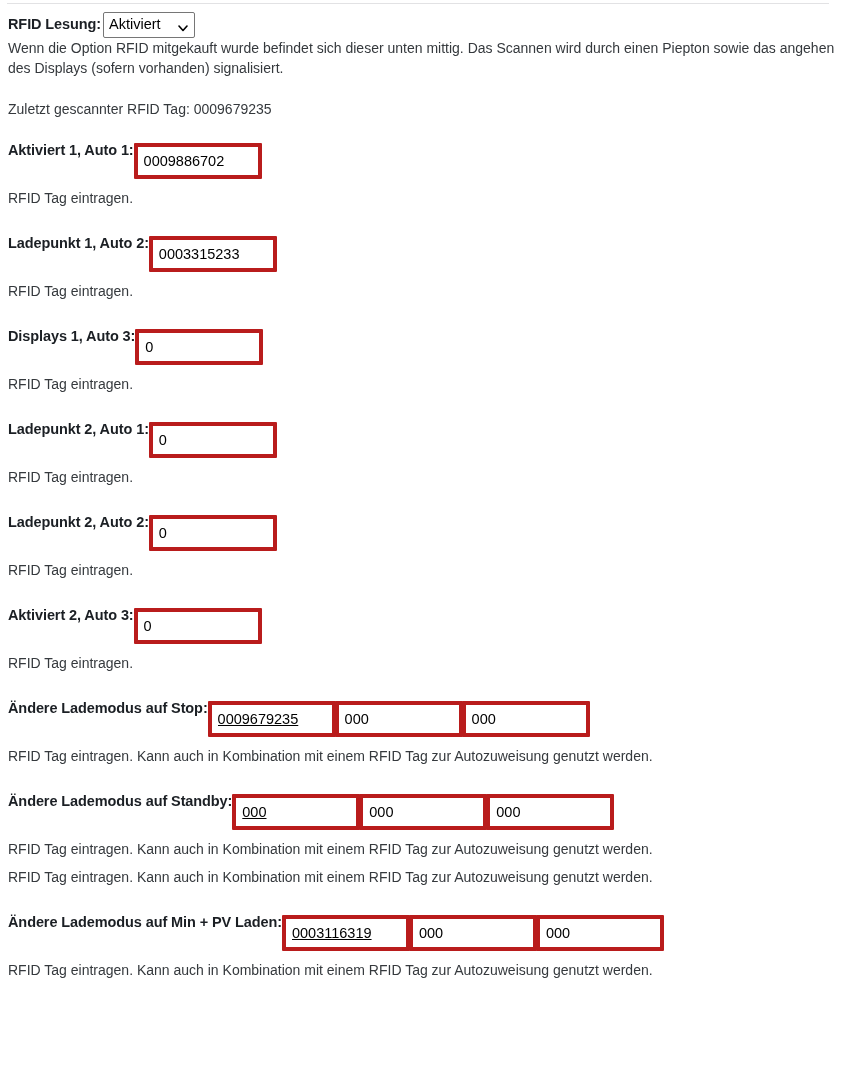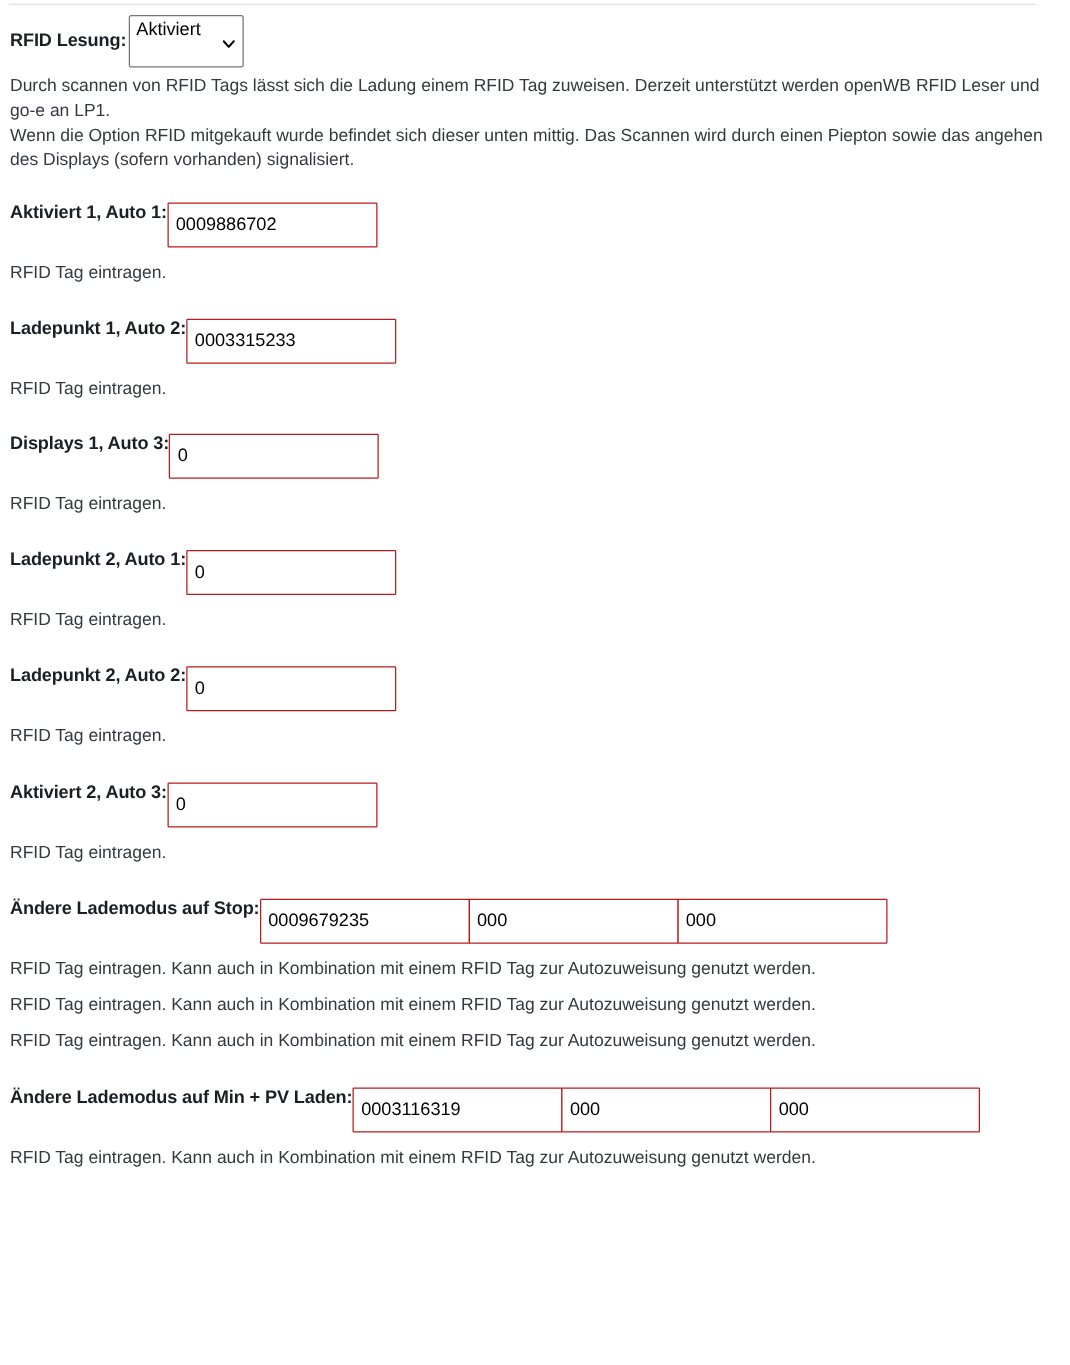--- a/index.html
+++ b/index.html
@@ -51,56 +51,56 @@
   
   .select-box {
     display: inline-block;
     vertical-align: middle;
     position: relative;
     border: 1px solid #767676;
     background: #ffffff;
     border-radius: 2px;
     font-size: 14.5px;
     color: #000;
-    padding: 3px 24px 20px 5px;
+    padding: 3px 24px 4px 5px;
     line-height: 1.2;
     box-sizing: border-box;
   }
   .select-box .caret {
     position: absolute;
     right: 6px;
     top: 50%;
     transform: translateY(-50%);
     width: 10px;
     height: 10px;
     pointer-events: none;
   }
   .select-wide { min-width: 92px; }
 
   
   .txt {
     display: inline-block;
     vertical-align: top;
     box-sizing: border-box;
-    width: 168px;
+    width: 128px;
     height: 36px;
-    border: 1px solid #b91c1c;
+    border: 4px solid #b91c1c;
     background: #ffffff;
     font-family: "Liberation Sans", sans-serif;
     font-size: 14.5px;
     color: #000000;
     padding: 0 0 0 6px;
     line-height: 34px;
     border-radius: 1px;
     outline: none;
     margin: 0;
   }
   .txt-group { font-size: 0; display: inline-block; vertical-align: top; }
   .txt-group .txt { margin-left: -1px; }
-  .txt-group .txt:first-child { margin-left: 0; }
+  .txt-group .txt:first-child { margin-left: 0; text-decoration: underline; }
 
   
   .intro {
     font-size: 14px;
     color: #35393d;
     line-height: 1.38;
     margin: 0;
     white-space: normal;
     max-width: 846px;
   }
@@ -111,23 +111,23 @@
 <div class="page">
 
   <div class="top-rule"></div>
 
   <div class="field-row" style="margin:8px 0 0 4px;">
     <span class="field-label">RFID Lesung:</span><span class="select-box select-wide" style="margin-left:2px;"><span>Aktiviert</span><span class="caret"><svg width="10" height="10" viewBox="0 0 10 10">
             <path d="M1 3 L5 7.5 L9 3" stroke="#000" stroke-width="1.6" fill="none" stroke-linecap="round" stroke-linejoin="round"></path>
           </svg></span></span>
   </div>
 
-  <p class="intro" style="margin:5px 0 0 4px;">Durch scannen von RFID Tags lässt sich die Ladung einem RFID Tag zuweisen. Derzeit unterstützt werden openWB RFID Leser und go-e an LP1.</p>
   <p class="intro" style="margin:1px 0 0 4px;">Wenn die Option RFID mitgekauft wurde befindet sich dieser unten mittig. Das Scannen wird durch einen Piepton sowie das angehen des Displays (sofern vorhanden) signalisiert.</p>
 
+  <p class="intro" style="margin:22px 0 0 4px;">Zuletzt gescannter RFID Tag: 0009679235</p>
 
   <div style="margin-top:24px;">
 
     <div class="field-row" style="margin-left:4px;">
       <span class="field-label">Aktiviert 1, Auto 1:</span><input class="txt" type="text" value="0009886702" style="">
     </div>
     <div class="help-text" style="margin:10px 0 0 4px;">RFID Tag eintragen.</div>
 
     <div class="field-row" style="margin:28px 0 0 4px;">
       <span class="field-label">Ladepunkt 1, Auto 2:</span><input class="txt" type="text" value="0003315233" style="">
@@ -155,20 +155,23 @@
     <div class="help-text" style="margin:10px 0 0 4px;">RFID Tag eintragen.</div>
   </div>
 
   <div style="margin-top:28px;">
 
     <div class="field-row" style="margin-left:4px;">
       <span class="field-label">Ändere Lademodus auf Stop:</span><span class="txt-group"><input class="txt" type="text" value="0009679235" style=""><input class="txt" type="text" value="000" style=""><input class="txt" type="text" value="000" style=""></span>
     </div>
     <div class="help-text" style="margin:10px 0 0 4px;">RFID Tag eintragen. Kann auch in Kombination mit einem RFID Tag zur Autozuweisung genutzt werden.</div>
 
+    <div class="field-row" style="margin:28px 0 0 4px;">
+      <span class="field-label">Ändere Lademodus auf Standby:</span><span class="txt-group"><input class="txt" type="text" value="000" style=""><input class="txt" type="text" value="000" style=""><input class="txt" type="text" value="000" style=""></span>
+    </div>
     <div class="help-text" style="margin:10px 0 0 4px;">RFID Tag eintragen. Kann auch in Kombination mit einem RFID Tag zur Autozuweisung genutzt werden.</div>
 
     <div class="help-text" style="margin:10px 0 0 4px;">RFID Tag eintragen. Kann auch in Kombination mit einem RFID Tag zur Autozuweisung genutzt werden.</div>
 
     <div class="field-row" style="margin:28px 0 0 4px;">
       <span class="field-label">Ändere Lademodus auf Min + PV Laden:</span><span class="txt-group"><input class="txt" type="text" value="0003116319" style=""><input class="txt" type="text" value="000" style=""><input class="txt" type="text" value="000" style=""></span>
     </div>
     <div class="help-text" style="margin:10px 0 0 4px;">RFID Tag eintragen. Kann auch in Kombination mit einem RFID Tag zur Autozuweisung genutzt werden.</div>
 
   </div>

